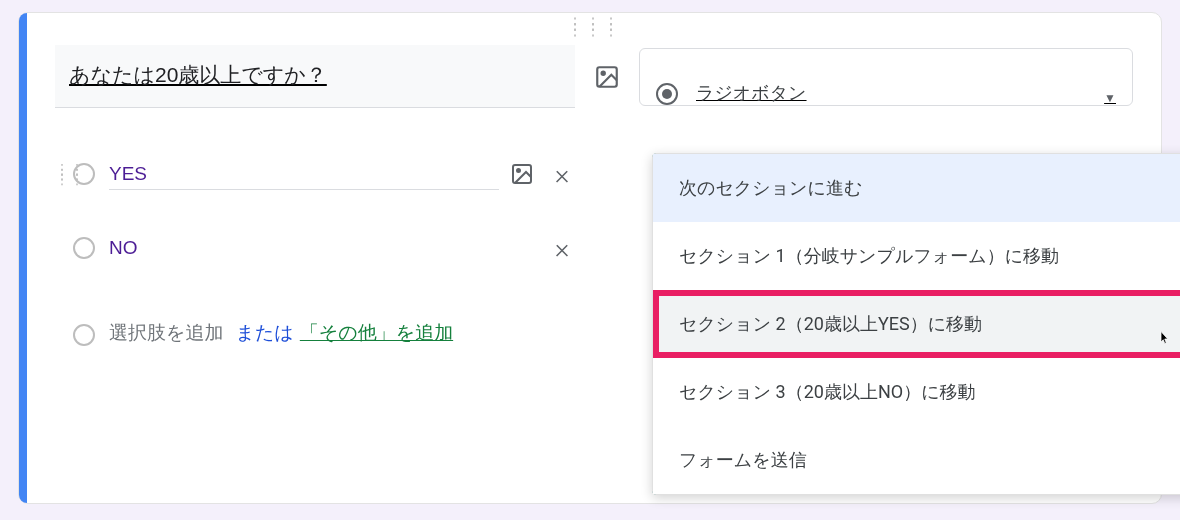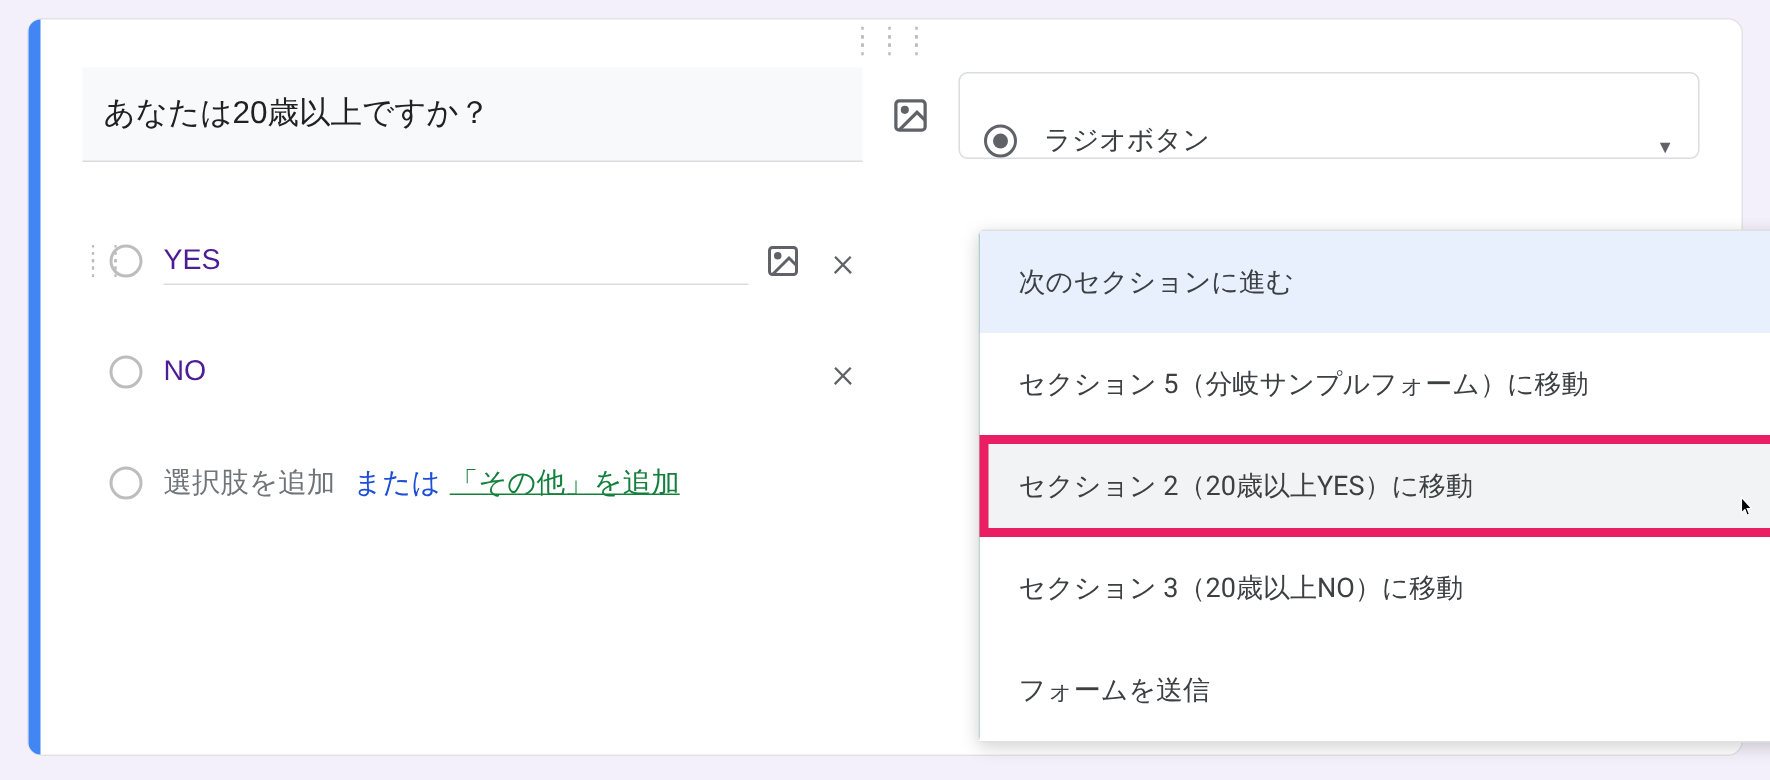--- a/index.html
+++ b/index.html
@@ -42,20 +42,21 @@
       color: #bdbdbd;
       font-size: 16px;
       letter-spacing: 2px;
       line-height: 6px;
     }
     .top-row {
       display: flex;
       align-items: center;
       gap: 18px;
       margin-bottom: 42px;
+      text-decoration: underline;
     }
     .question-input {
       flex: 0 0 520px;
       font-size: 21px;
       font-weight: 500;
       color: #202124;
       background: #f8f9fa;
       border: none;
       border-bottom: 1px solid #dadce0;
       padding: 18px 14px 20px 14px;
@@ -158,21 +159,21 @@
       color: #5f6368;
       font-size: 28px;
       cursor: pointer;
       display: flex;
       align-items: center;
       justify-content: center;
       font-weight: 300;
     }
     .add-row {
       display: flex;
-      align-items: center;
+      align-items: flex-end;
       height: 48px;
     }
     .add-placeholder {
       color: #70757a;
       font-size: 19px;
       margin-right: 6px;
     }
     .add-or {
       color: #1d4ed8;
       font-size: 19px;
@@ -282,21 +283,21 @@
         <span class="add-other-link">「その他」を追加</span>
       </div>
 
     </div>
 
     <div class="dropdown-menu">
       <div class="menu-item selected">
         <span>次のセクションに進む</span>
       </div>
       <div class="menu-item">
-        <span>セクション 5（分岐サンプルフォーム）に移動</span>
+        <span>セクション 1（分岐サンプルフォーム）に移動</span>
       </div>
       <div class="menu-item hover">
         <span>セクション 2（20歳以上YES）に移動</span>
         <div class="highlight-frame"></div>
         <svg class="cursor-pointer" viewBox="0 0 24 24" width="20" height="24">
             <path fill="#000" stroke="#fff" stroke-width="1" d="M8 2v14l3-3 2 5 2-1-2-5h4z"></path>
           </svg>
       </div>
       <div class="menu-item">
         <span>セクション 3（20歳以上NO）に移動</span>

